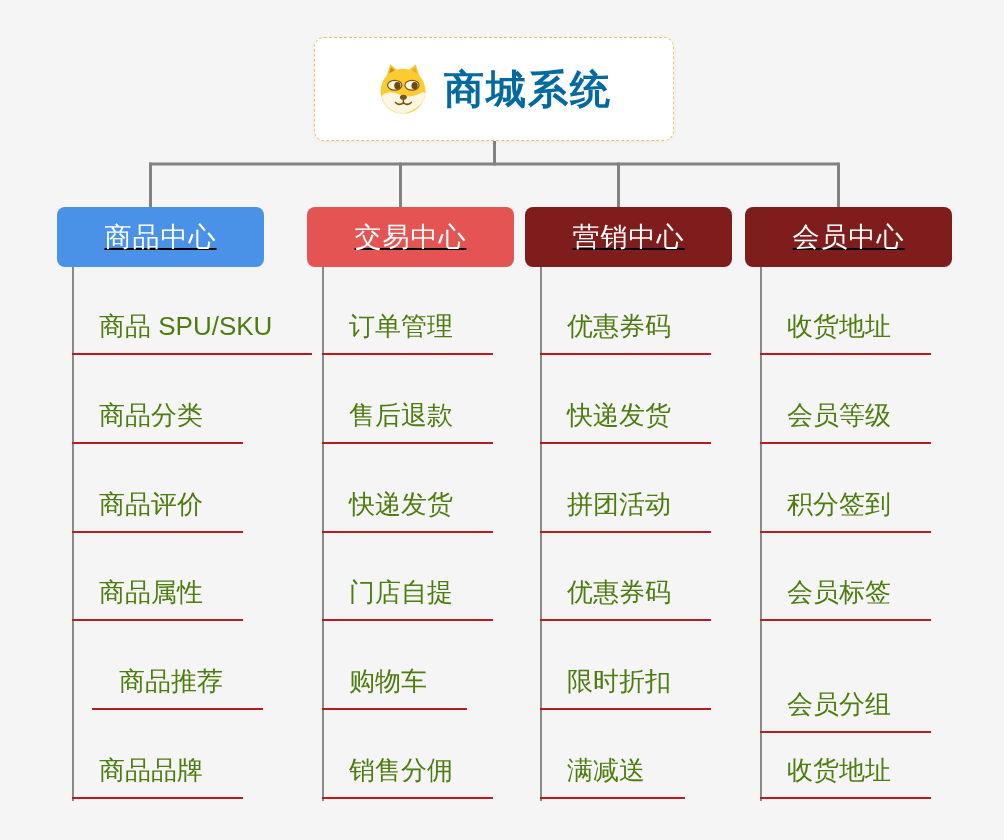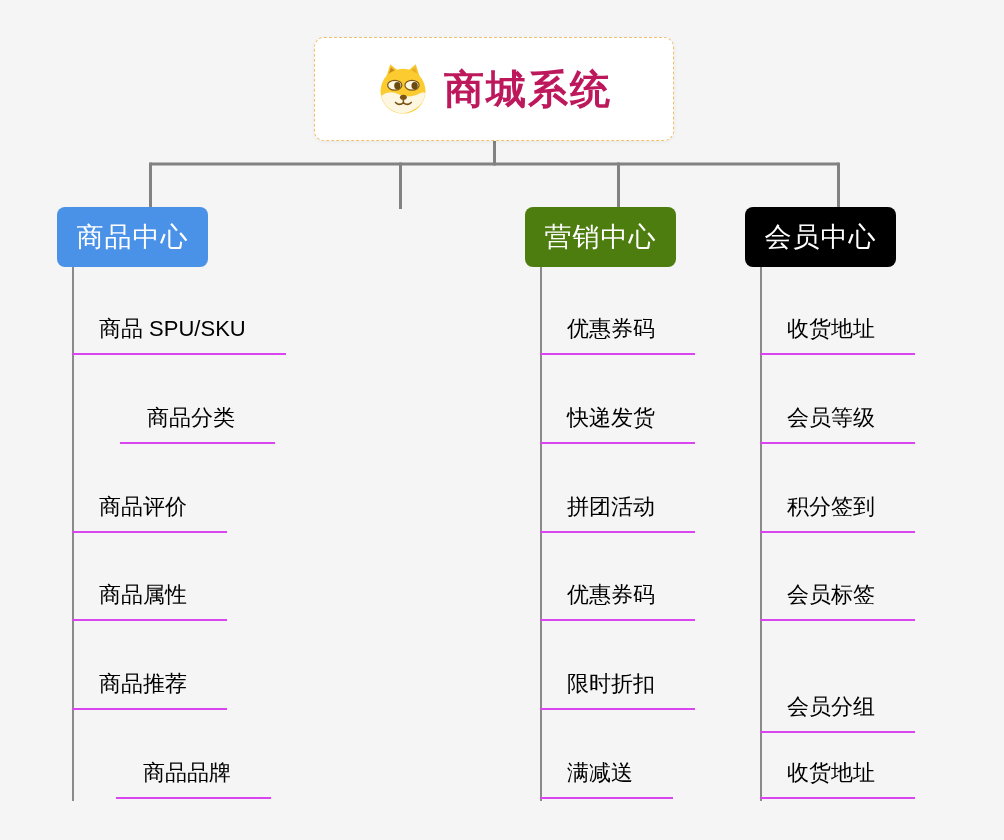--- a/index.html
+++ b/index.html
@@ -10,35 +10,35 @@
   .connectors { position:absolute; left:0; top:0; pointer-events:none; }
 
   
   .root-node {
     position:absolute; left:314px; top:37px; width:360px; height:104px;
     background:#FFFFFF; border:1px dashed #F5BE6B; border-radius:10px;
     box-shadow:0 1px 4px rgba(0,0,0,.05);
     display:flex; align-items:center; justify-content:center; gap:14px;
     cursor:pointer; box-sizing:border-box;
   }
-  .root-label { font-size:40px; font-weight:700; color:#be185d; letter-spacing:2px; }
+  .root-label { font-size:40px; font-weight:700; color:#0369a1; letter-spacing:2px; }
   .dog-icon { width:54px; height:54px; flex:0 0 auto; }
 
   
-  .branch { position:absolute; top:207px; width:151px; }
+  .branch { position:absolute; top:207px; width:207px;text-decoration:underline; }
   .branch-header {
     height:60px; border-radius:8px; color:#FFFFFF; font-size:27px;
     display:flex; align-items:center; justify-content:center;
     letter-spacing:1px; cursor:pointer; position:relative; z-index:1;
   }
   .branch-line { position:absolute; left:15px; top:60px; width:2px; background:#8A8A8A; }
   .item {
     position:absolute; left:15px; transform:translateY(-100%);
-    border-bottom:2px solid #d946ef; padding:0 40px 9px 27px;
-    font-size:22px; color:#000000; white-space:nowrap; cursor:pointer;
+    border-bottom:2px solid #b91c1c; padding:0 40px 9px 27px;
+    font-size:26px; color:#4d7c0f; white-space:nowrap; cursor:pointer;
   }
 </style>
 </head>
 <body>
 
 <div class="canvas">
 
   <svg class="connectors" width="1004" height="840">
     <g stroke="#828282" stroke-width="3" fill="none">
       <line x1="494.5" y1="140" x2="494.5" y2="165.5"></line>
@@ -67,44 +67,56 @@
       <path d="M26,54 Q31,59 36.5,54.5 Q42,59 47,54" stroke="#7A5417" stroke-width="2.2" fill="none" stroke-linecap="round"></path>
     </svg>
     <span class="root-label">商城系统</span>
   </div>
 
   <div class="branch" style="left:57px">
     <div class="branch-header" style="background: rgb(74, 145, 232);">商品中心</div>
     <div class="branch-line" style="height: 534px;"></div>
     <div class="branch-items">
         <div class="item" style="top: 148px;">商品 SPU/SKU</div>
-        <div class="item" style="top: 236.8px; margin-left: 48px;">商品分类</div>
+        <div class="item" style="top: 236.8px;">商品分类</div>
         <div class="item" style="top: 325.6px;">商品评价</div>
         <div class="item" style="top: 414.4px;">商品属性</div>
-        <div class="item" style="top: 503.2px;">商品推荐</div>
-        <div class="item" style="top: 592px; margin-left: 44px;">商品品牌</div>
+        <div class="item" style="top: 503.2px; margin-left: 20px;">商品推荐</div>
+        <div class="item" style="top: 592px;">商品品牌</div>
       </div>
   </div>
 
+  <div class="branch" style="left:307px">
+    <div class="branch-header" style="background: rgb(227, 84, 82);">交易中心</div>
+    <div class="branch-line" style="height: 534px;"></div>
+    <div class="branch-items">
+        <div class="item" style="top: 148px;">订单管理</div>
+        <div class="item" style="top: 236.8px;">售后退款</div>
+        <div class="item" style="top: 325.6px;">快递发货</div>
+        <div class="item" style="top: 414.4px;">门店自提</div>
+        <div class="item" style="top: 503.2px;">购物车</div>
+        <div class="item" style="top: 592px;">销售分佣</div>
+      </div>
+  </div>
 
   <div class="branch" style="left:525px">
-    <div class="branch-header" style="background: #4d7c0f;">营销中心</div>
+    <div class="branch-header" style="background: #7f1d1d;">营销中心</div>
     <div class="branch-line" style="height: 534px;"></div>
     <div class="branch-items">
         <div class="item" style="top: 148px;">优惠券码</div>
         <div class="item" style="top: 236.8px;">快递发货</div>
         <div class="item" style="top: 325.6px;">拼团活动</div>
         <div class="item" style="top: 414.4px;">优惠券码</div>
         <div class="item" style="top: 503.2px;">限时折扣</div>
         <div class="item" style="top: 592px;">满减送</div>
       </div>
   </div>
 
   <div class="branch" style="left:745px">
-    <div class="branch-header" style="background: #000000;">会员中心</div>
+    <div class="branch-header" style="background: #7f1d1d;">会员中心</div>
     <div class="branch-line" style="height: 534px;"></div>
     <div class="branch-items">
         <div class="item" style="top: 148px;">收货地址</div>
         <div class="item" style="top: 236.8px;">会员等级</div>
         <div class="item" style="top: 325.6px;">积分签到</div>
         <div class="item" style="top: 414.4px;">会员标签</div>
         <div class="item" style="top: 526px;">会员分组</div>
         <div class="item" style="top: 592px;">收货地址</div>
       </div>
   </div>

